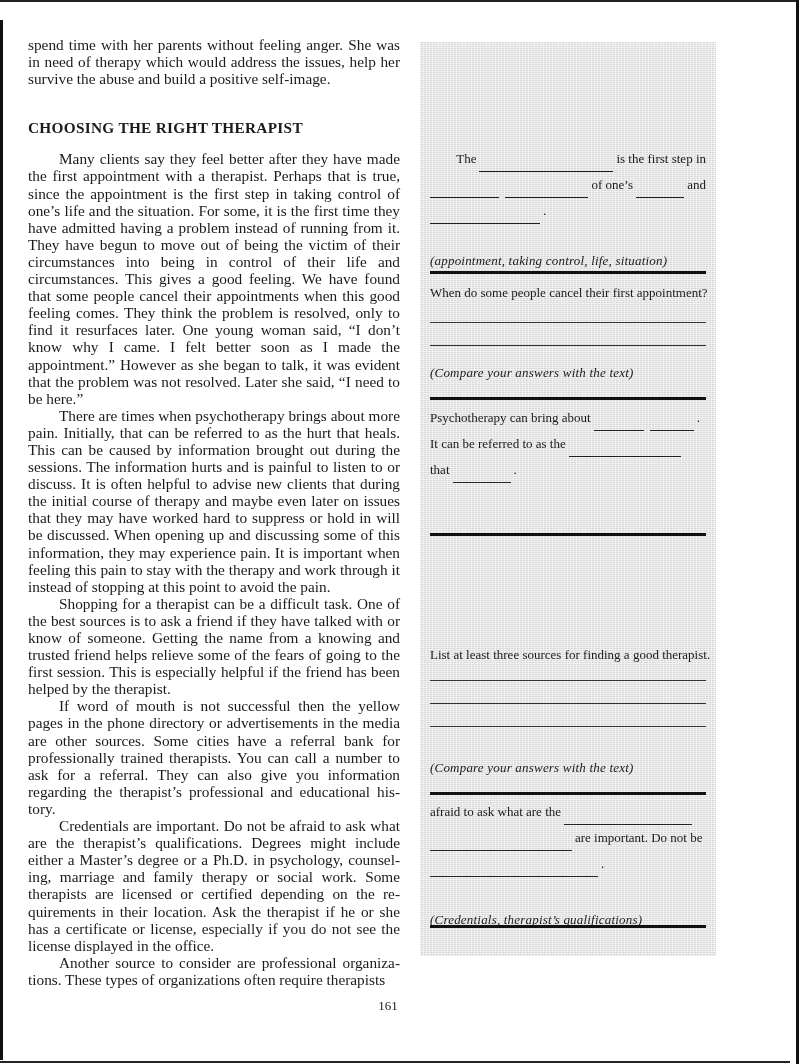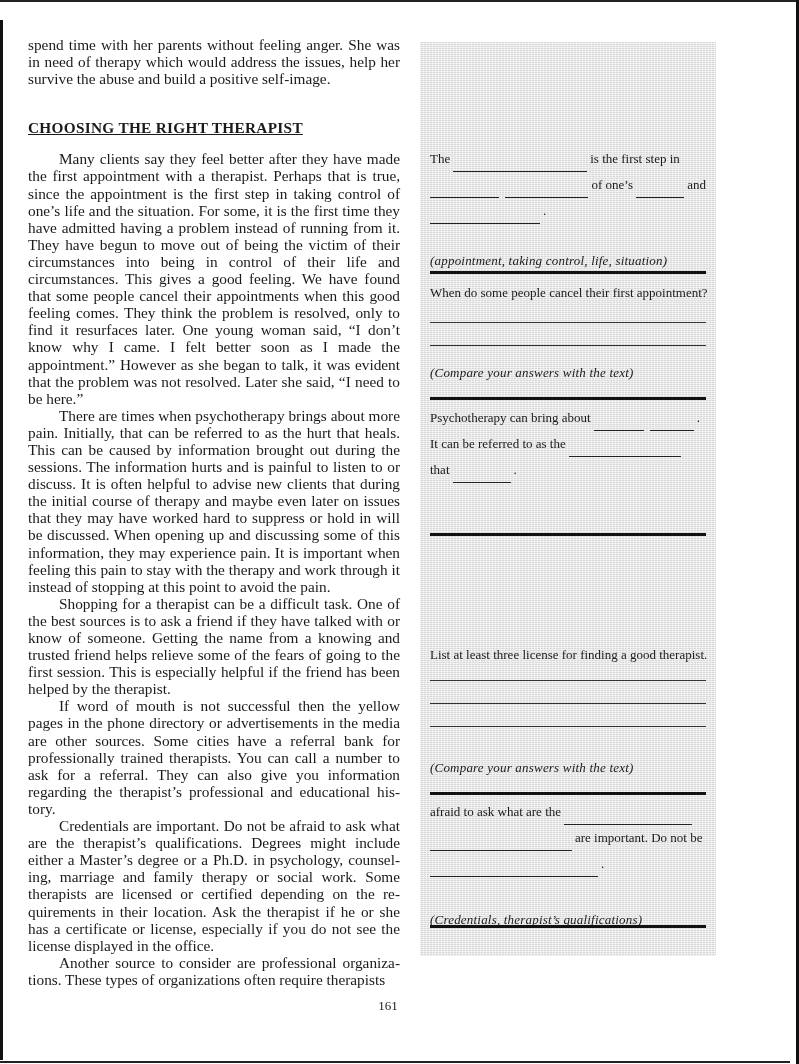--- a/index.html
+++ b/index.html
@@ -8,36 +8,36 @@
 
     .border-top { position: absolute; left: 0; top: 0; width: 799px; height: 2px; background: #222; }
     .border-bottom { position: absolute; left: 0; top: 1061px; width: 790px; height: 2px; background: #222; }
     .border-right { position: absolute; left: 796px; top: 0; width: 3px; height: 1064px; background: #111; }
     .border-left { position: absolute; left: 0; top: 20px; width: 3px; height: 1040px; background: #111; }
 
     .left-col { position: absolute; left: 28px; top: 36px; width: 372px; font-size: 15.3px; line-height: 17.1px; text-align: justify; }
     .left-col p { margin: 0; }
     .left-col p.indent { text-indent: 31px; }
     .left-col p.noindent { text-indent: 0; }
-    .section-heading { font-weight: bold; font-size: 15.3px; letter-spacing: 0.3px; margin-top: 32px; margin-bottom: 14px; text-align: left; text-decoration: underline; }
+    .section-heading { font-weight: bold; font-size: 15.3px; letter-spacing: 0.3px; margin-top: 32px; margin-bottom: 14px; text-align: left; }
 
     .shade-box {
       position: absolute; left: 420px; top: 42px; width: 296px; height: 914px;
       background-color: #d9d9d9;
       background-image:
         repeating-linear-gradient(0deg, rgba(255,255,255,0.55) 0 1px, transparent 1px 2px),
         repeating-linear-gradient(90deg, rgba(255,255,255,0.45) 0 1px, transparent 1px 3px);
     }
     .ex { position: absolute; left: 10px; width: 276px; font-size: 13px; color: #1a1a1a; }
     .ex-line { height: 26px; line-height: 26px; white-space: nowrap; display: flex; align-items: flex-end; }
     .blank { display: inline-block; border-bottom: 1px solid #222; height: 16px; margin: 0 3px; }
     .hint { font-style: italic; font-size: 13px; letter-spacing: 0.2px; }
     .rule-thick { position: absolute; left: 10px; width: 276px; height: 3px; background: #111; }
     .rule-thin { position: absolute; left: 10px; width: 276px; height: 1px; background: #333; }
-    .justify-line { display: flex; justify-content: flex-start; width: 100%; }
+    .justify-line { display: flex; justify-content: flex-end; width: 100%; }
 
     .page-number { position: absolute; left: 8px; width: 760px; top: 998px; text-align: center; font-size: 13px; }
   </style>
 </head>
 <body>
 
 <div class="border-top"></div>
 <div class="border-left"></div>
 <div class="border-right"></div>
 <div class="border-bottom"></div>
@@ -99,21 +99,21 @@
     </div>
     <div class="ex-line">
       <span>that</span>
       <span class="blank" style="width:58px;"></span>
       <span>.</span>
     </div>
   </div>
   <div class="rule-thick" style="top:491px;"></div>
 
   <div class="ex" style="top:600px;">
-    <div class="ex-line">List at least three license for finding a good therapist.</div>
+    <div class="ex-line">List at least three sources for finding a good therapist.</div>
   </div>
   <div class="rule-thin" style="top:638px;"></div>
   <div class="rule-thin" style="top:661px;"></div>
   <div class="rule-thin" style="top:684px;"></div>
   <div class="ex" style="top:713px;">
     <div class="ex-line hint">(Compare your answers with the text)</div>
   </div>
   <div class="rule-thick" style="top:750px;"></div>
 
   <div class="ex" style="top:757px;">

